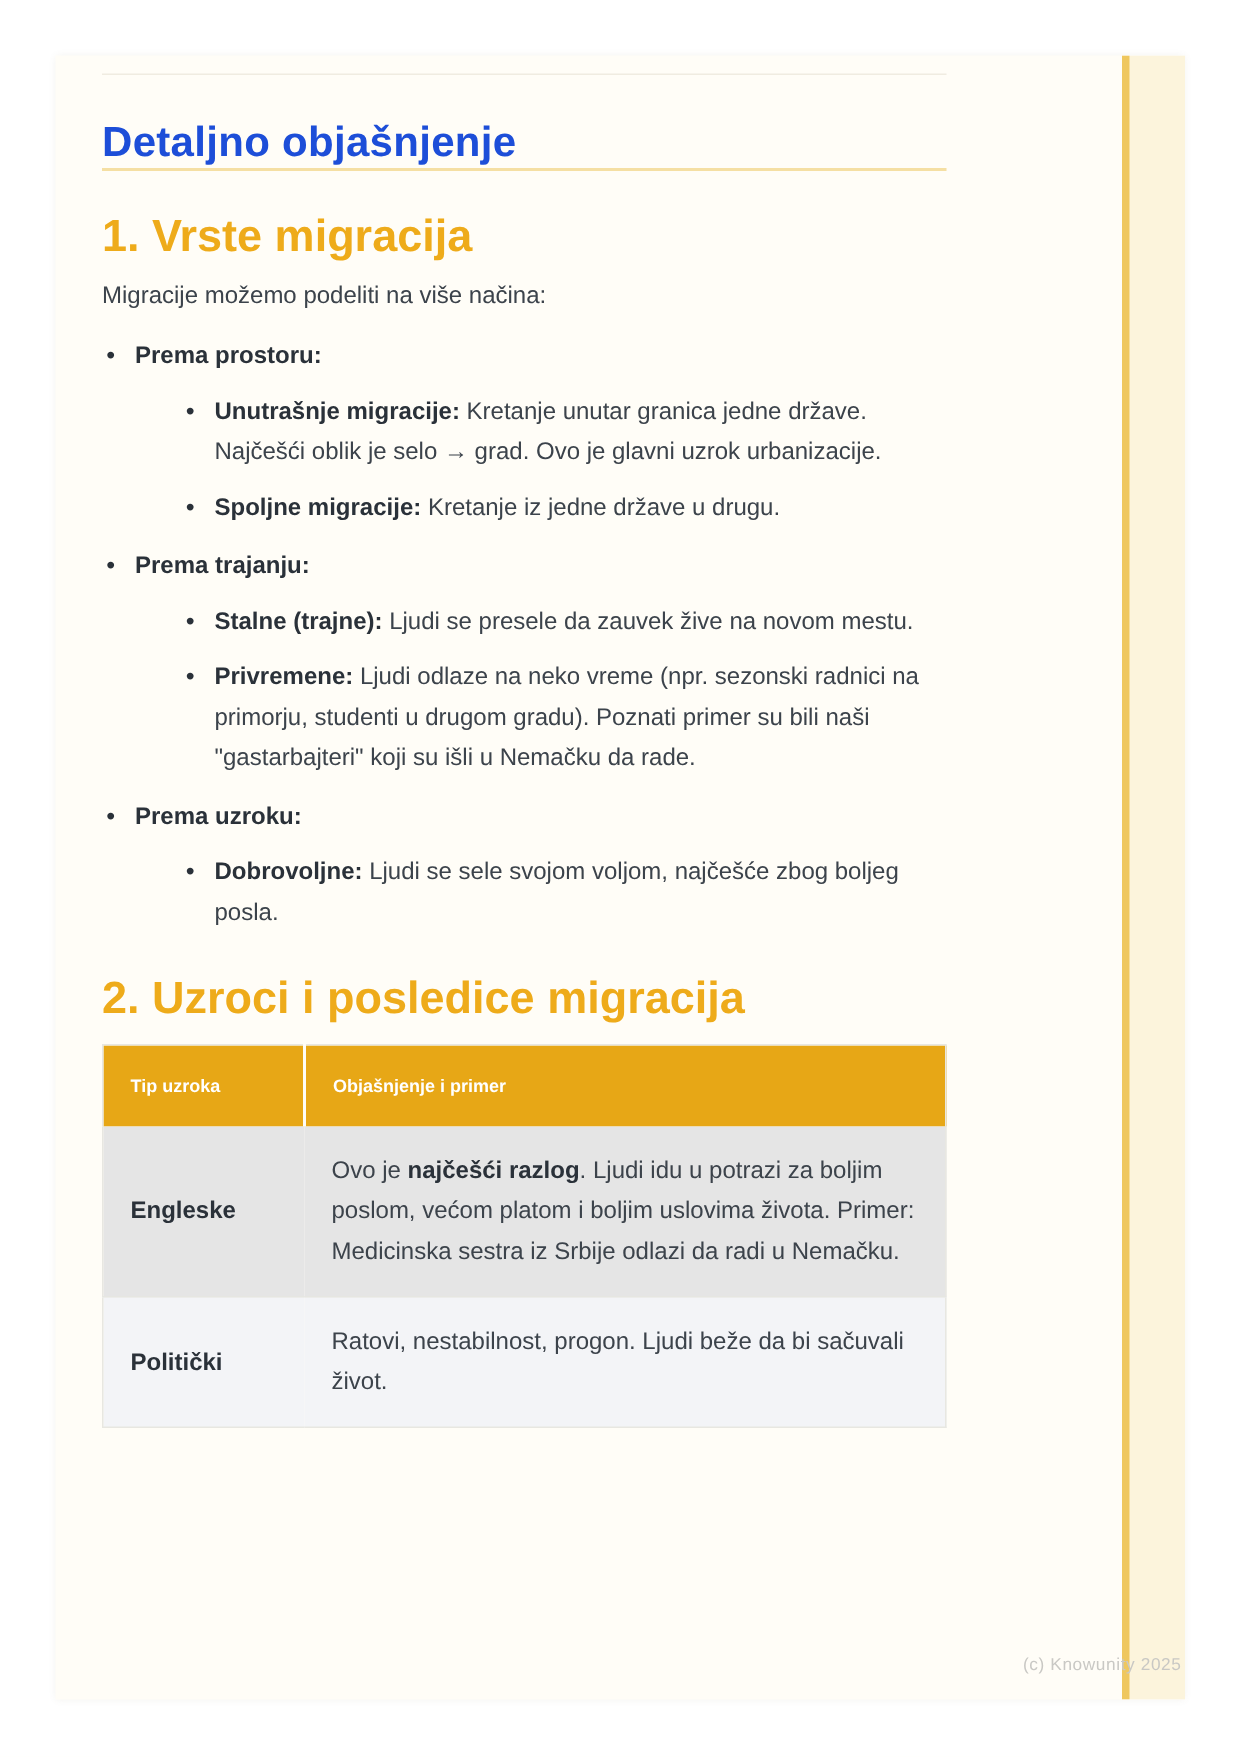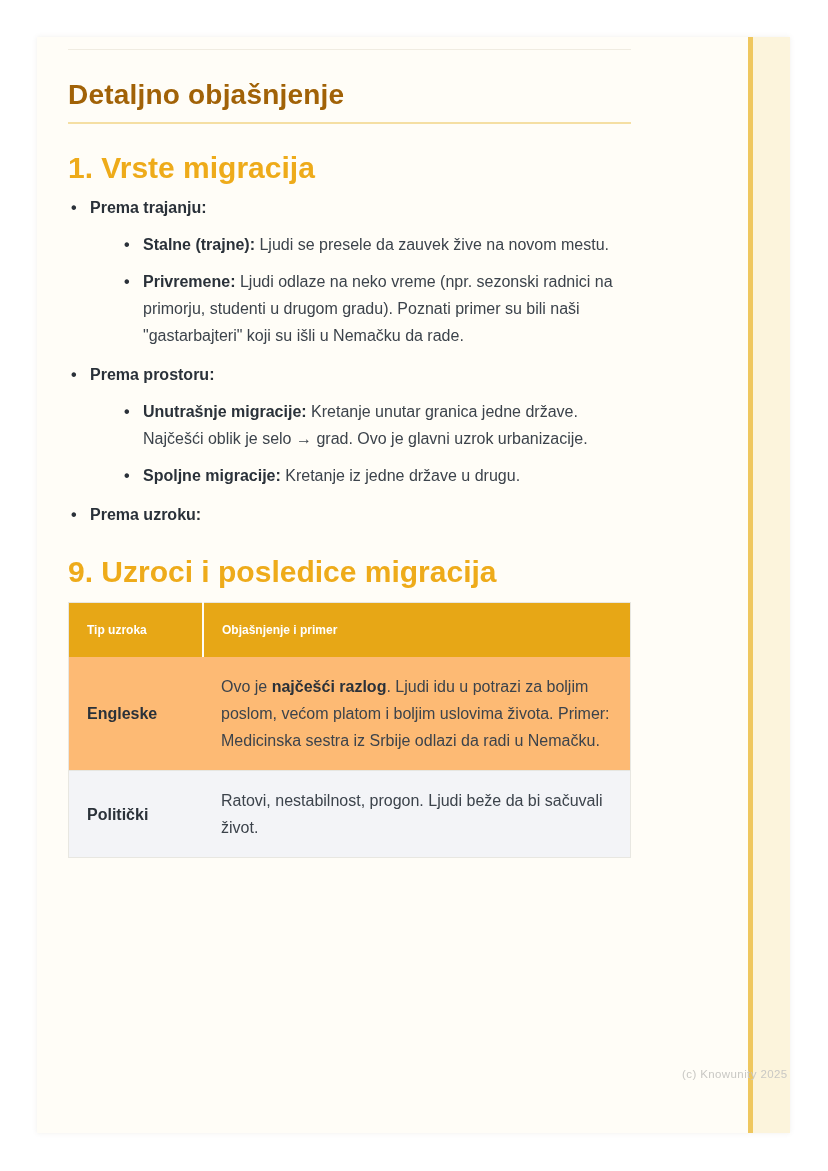--- a/index.html
+++ b/index.html
@@ -47,23 +47,22 @@
   p.intro { margin-top: 8px; }
   p.section-lead { margin-top: 12px; }
   strong { color: #2A3139; font-weight: bold; }
   hr.divider {
     border: none;
     border-top: 1px solid #F0ECE1;
     margin: 12px 0 0 0;
   }
   h1 {
     margin: 28px 0 0 0;
-    padding-bottom: 10px;
     border-bottom: 2px solid #F5DFA3;
-    color: #a16207;
+    color: #1d4ed8;
     font-size: 28px;
     line-height: 34px;
     font-weight: bold;
     letter-spacing: 0.2px;
   }
   h2 {
     margin: 30px 0 0 0;
     color: #EEAB1A;
     font-size: 30px;
     line-height: 28px;
@@ -116,29 +115,29 @@
     line-height: 22px;
   }
   table.causes th.col-type {
     width: 97px;
     border-right: 2px solid #FFFDF7;
   }
   table.causes td {
     padding: 16px 18px;
     line-height: 27px;
     vertical-align: middle;
-    background: #fdba74;
+    background: #e5e5e5;
   }
   table.causes tr.alt td { background: #F3F4F7; }
   table.causes tbody tr + tr td { border-top: 1px solid #E6E6E1; }
   td.type { font-weight: bold; color: #2A3139; }
   .watermark {
     position: absolute;
     left: 682px;
-    top: 1068px;
+    top: 1104px;
     font-size: 11.5px;
     letter-spacing: 0.4px;
     color: #C9C8C4;
     z-index: 5;
   }
 </style>
 </head>
 <body>
 
 <div class="card">
@@ -146,44 +145,46 @@
 
   <div class="content">
 
 
     <hr class="divider">
 
     <h1>Detaljno objašnjenje</h1>
 
     <h2>1. Vrste migracija</h2>
 
+    <p class="body-text section-lead">Migracije možemo podeliti na više načina:</p>
 
     <ul class="l1">
+      <li>
+        <strong>Prema prostoru:</strong>
+        <ul class="l2">
+          <li><strong>Unutrašnje migracije:</strong><span> Kretanje unutar granica jedne države. Najčešći oblik je selo → grad. Ovo je glavni uzrok urbanizacije.</span></li>
+          <li><strong>Spoljne migracije:</strong><span> Kretanje iz jedne države u drugu.</span></li>
+        </ul>
+      </li>
       <li>
         <strong>Prema trajanju:</strong>
         <ul class="l2">
           <li><strong>Stalne (trajne):</strong><span> Ljudi se presele da zauvek žive na novom mestu.</span></li>
           <li><strong>Privremene:</strong><span> Ljudi odlaze na neko vreme (npr. sezonski radnici na primorju, studenti u drugom gradu). Poznati primer su bili naši "gastarbajteri" koji su išli u Nemačku da rade.</span></li>
         </ul>
       </li>
       <li>
-        <strong>Prema prostoru:</strong>
-        <ul class="l2">
-          <li><strong>Unutrašnje migracije:</strong><span> Kretanje unutar granica jedne države. Najčešći oblik je selo → grad. Ovo je glavni uzrok urbanizacije.</span></li>
-          <li><strong>Spoljne migracije:</strong><span> Kretanje iz jedne države u drugu.</span></li>
-        </ul>
-      </li>
-      <li>
         <strong>Prema uzroku:</strong>
         <ul class="l2">
+          <li><strong>Dobrovoljne:</strong><span> Ljudi se sele svojom voljom, najčešće zbog boljeg posla.</span></li>
         </ul>
       </li>
     </ul>
 
-    <h2>9. Uzroci i posledice migracija</h2>
+    <h2>2. Uzroci i posledice migracija</h2>
 
 
     <table class="causes">
       <thead>
         <tr>
           <th class="col-type">Tip uzroka</th>
           <th>Objašnjenje i primer</th>
         </tr>
       </thead>
       <tbody>

